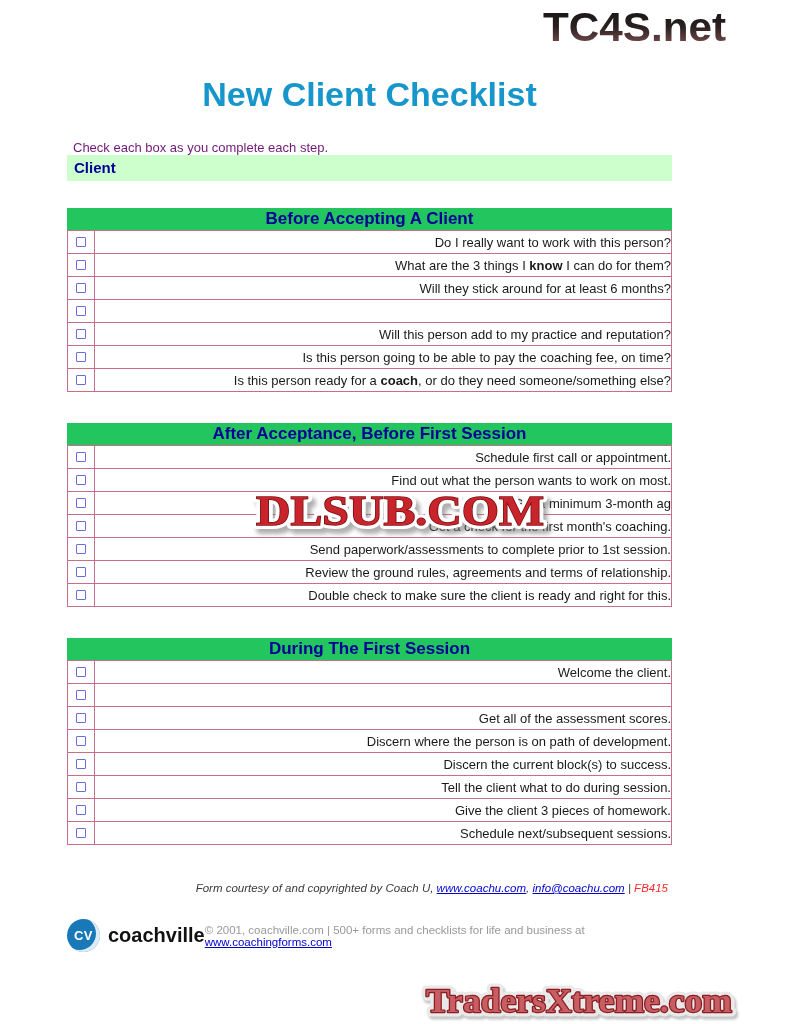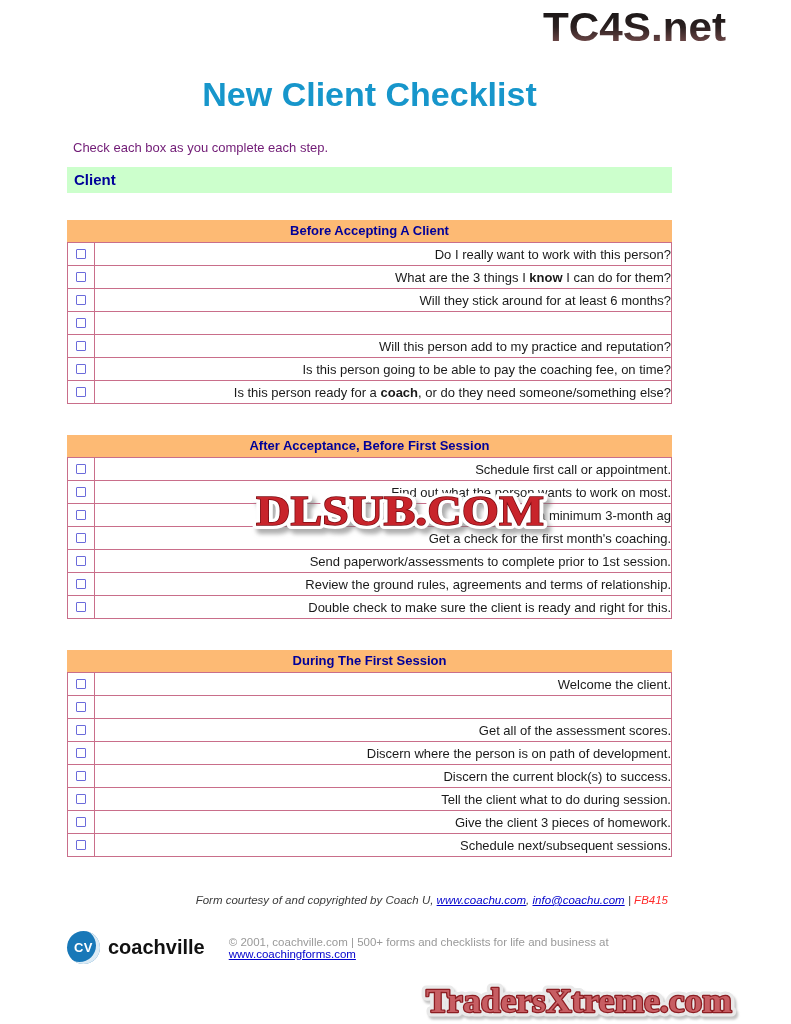--- a/index.html
+++ b/index.html
@@ -11,28 +11,28 @@
   .content{padding:74px 68px 0 67px;}
 
   .title{
     margin:0;text-align:center;font-size:34px;line-height:40px;
     font-weight:bold;color:#1796cb;letter-spacing:0px;
   }
   .subtitle{
     margin-top:26px;padding-left:6px;font-size:13px;color:#701a75;height:15px;line-height:15px;
   }
   .client-bar{
-    margin-top:12px;background:#ccffcc;height:26px;line-height:26px;
+    background:#ccffcc;height:26px;line-height:26px;
     padding-left:7px;font-size:15px;font-weight:bold;color:#000099;
   }
   .table{margin-top:27px;}
   .table + .table{margin-top:31px;}
   .section-header{
-    background:#fdba74;height:22px;line-height:22px;text-align:center;
-    color:#000099;font-weight:bold;font-size:13px;
+    background:#22c55e;height:22px;line-height:22px;text-align:center;
+    color:#000099;font-weight:bold;font-size:17px;
   }
   .rows{border:1px solid #c96e8a;}
   .row{display:flex;align-items:stretch;height:22px;background:#fff;justify-content:space-between;}
   .row + .row{border-top:1px solid #c96e8a;}
   .cell-check{
     width:26px;flex:0 0 26px;display:flex;align-items:center;justify-content:center;
     border-right:1px solid #c96e8a;
   }
   .checkbox{
     width:10px;height:10px;border:1px solid #6b6bdb;background:#fff;border-radius:1px;box-sizing:border-box;
@@ -43,21 +43,21 @@
   .cell-text b{font-weight:bold;}
 
   .footer-note{
     margin-top:36px;text-align:right;padding-right:4px;
     font-size:11.5px;font-style:italic;color:#3a3a3a;height:14px;line-height:14px;
   }
   .footer-note a{color:#0000cc;text-decoration:underline;cursor:pointer;}
   .footer-note .code{color:#ff2a2a;}
 
   .brand-row{
-    margin-top:24px;display:flex;align-items:center;justify-content:space-between;padding-right:11px;gap:24px;
+    margin-top:24px;display:flex;align-items:center;justify-content:space-between;padding-right:11px;
   }
   .logo{display:flex;align-items:center;}
   .logo-circle{
     width:33px;height:33px;border-radius:50%;
     background:#1878b8;
     box-shadow:inset -4px -2px 0 rgba(255,255,255,.85);
     display:flex;align-items:center;justify-content:center;
     color:#fff;font-size:13px;font-weight:bold;letter-spacing:0.5px;
   }
   .logo-name{margin-left:8px;font-size:20px;font-weight:bold;color:#111;}

